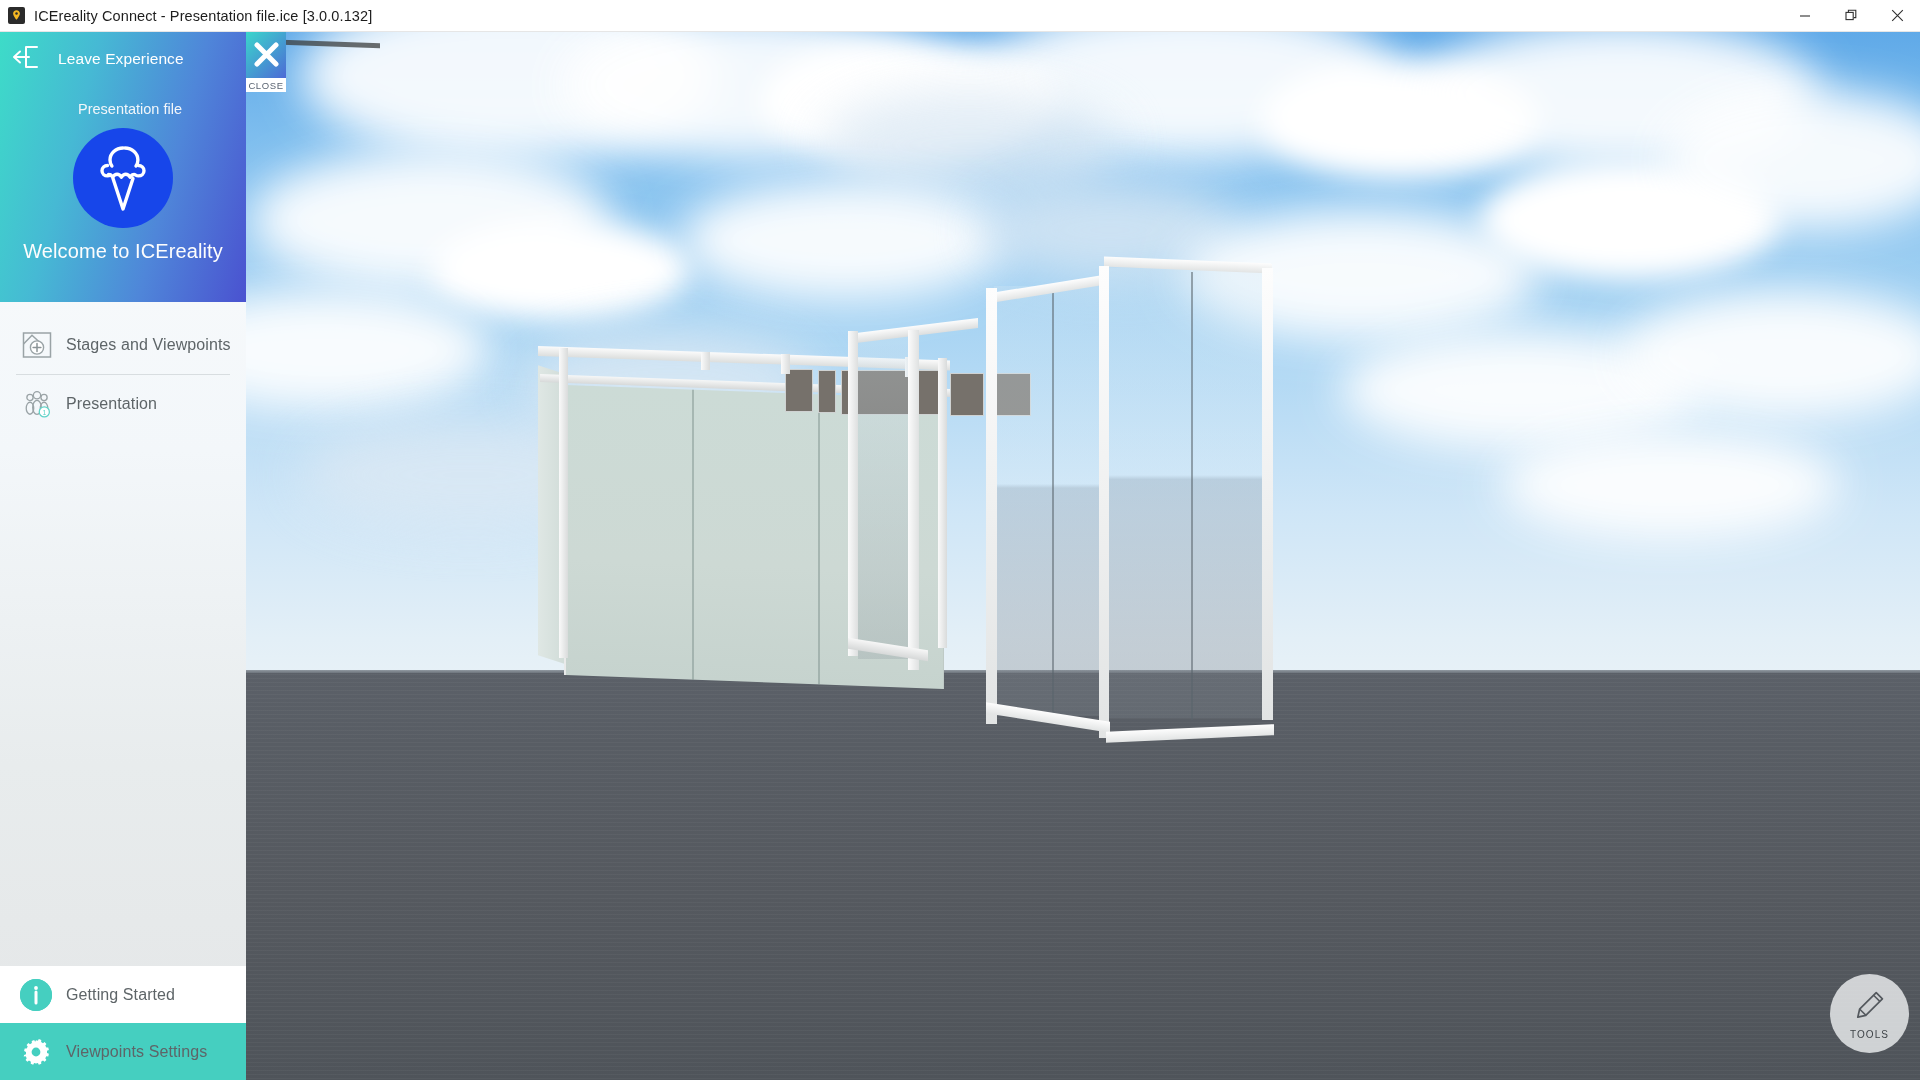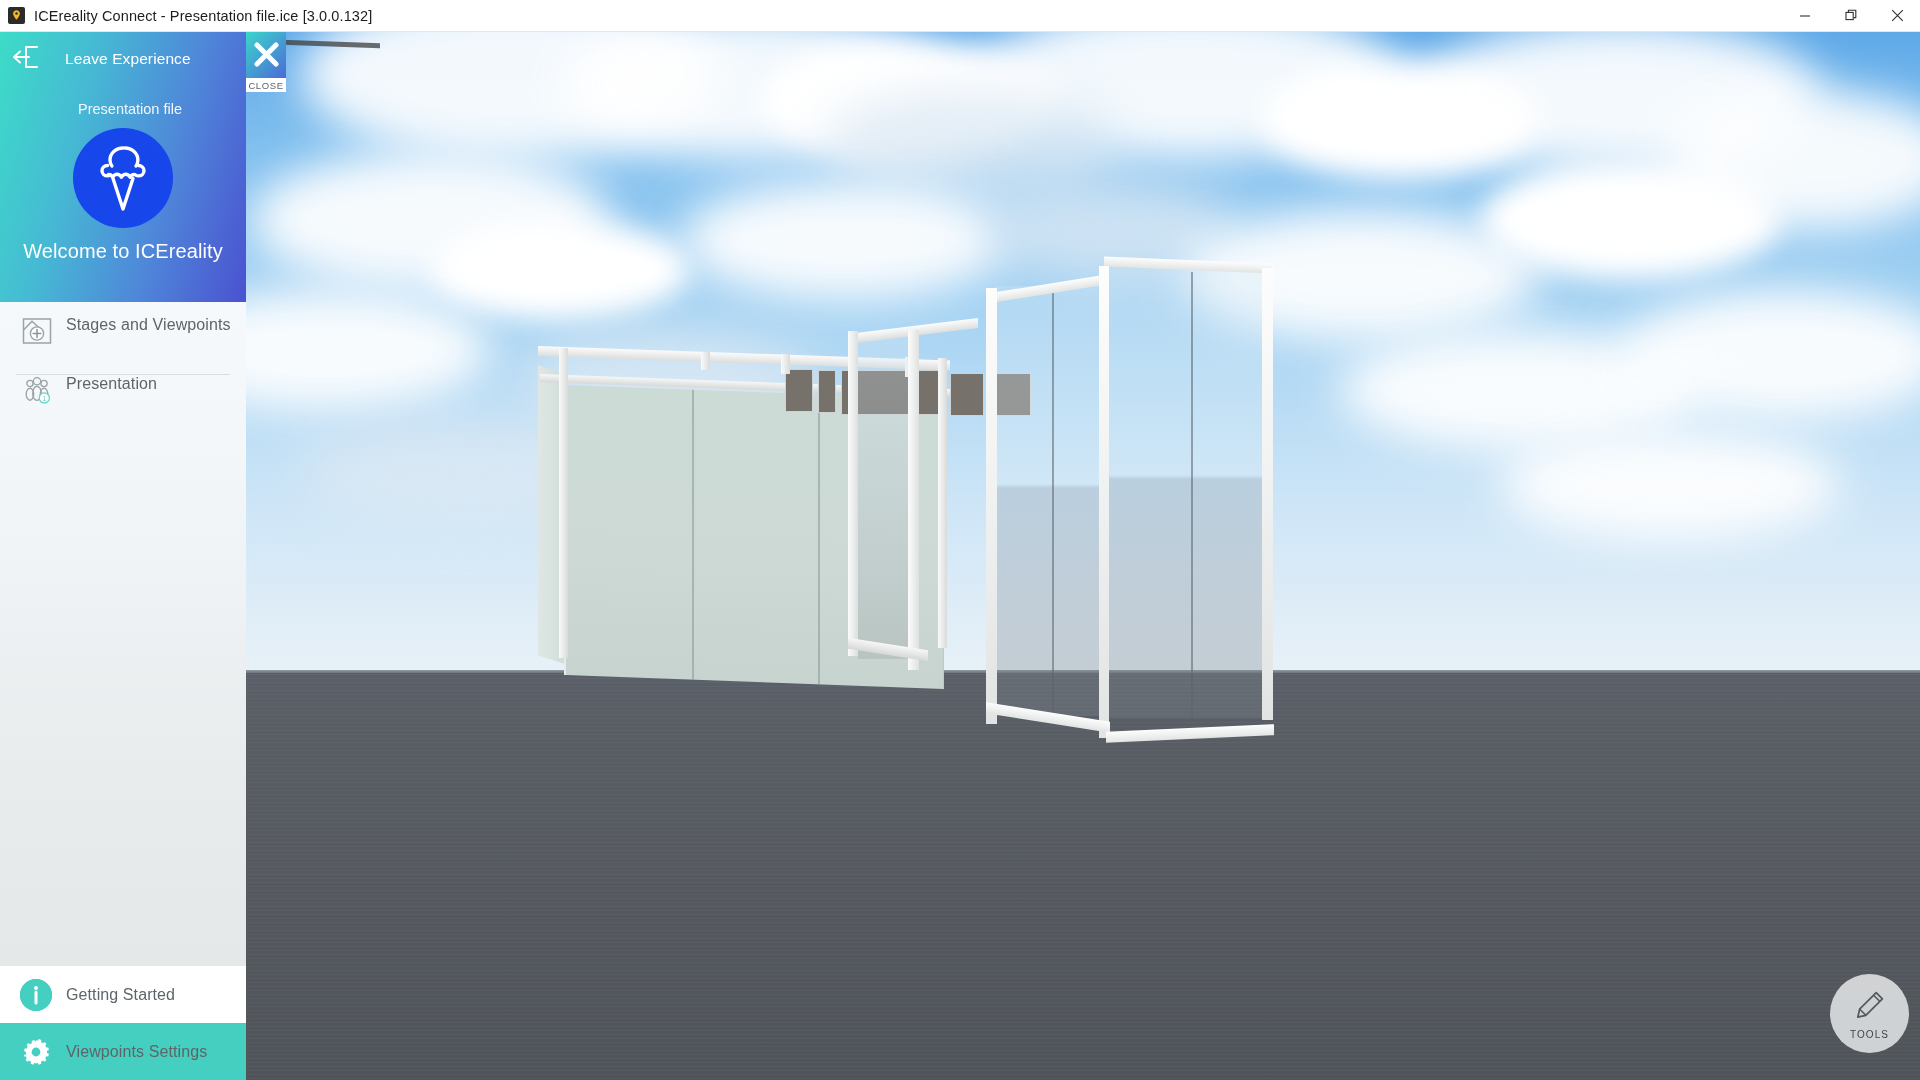--- a/index.html
+++ b/index.html
@@ -149,40 +149,40 @@
     z-index:30; display:flex; flex-direction:column;
     background:linear-gradient(to bottom,#fbfcfd 0%, #f3f7fa 40%, #e8eced 70%, #e4e6e7 100%);
   }
   #sb-head{
     position:relative; height:272px; flex:none;
     background:linear-gradient(105deg,#3ddcc8 0%, #46b9d4 32%, #4f86d9 66%, #4a52d0 100%);
     color:#fff;
   }
   #leave{
     position:absolute; left:12px; top:15px; display:flex; align-items:center;
-    gap:27px; cursor:pointer;
+    gap:20px; cursor:pointer;
   }
   #leave-label{ font-size:15.5px; color:#fff; letter-spacing:.1px; }
   #pres-file{
     position:absolute; top:71px; width:100%; text-align:center;
     font-size:14.5px; color:#f2f6fa;padding-left:14px;
   }
   #logo{
     position:absolute; left:73px; top:98px; width:100px; height:100px;
     border-radius:50%; background:#1746ea;
     display:flex; align-items:center; justify-content:center;
   }
   #welcome{
     position:absolute; top:210px; width:100%; text-align:center;
     font-size:20px; color:#fdfdfd; letter-spacing:.1px;
   }
 
   #sb-mid{ flex:none; padding-top:14px; }
   .mrow{
-    display:flex; align-items:flex-start; gap:14px; height:58px; padding-left:22px;
+    display:flex; align-items:center; gap:14px; height:58px; padding-left:22px;
     cursor:pointer;
   }
   .mrow-label{ font-size:16px; color:#5e6568; letter-spacing:.1px; }
   .mrow-icon{ width:30px; height:30px; display:flex; align-items:center; justify-content:center;
     position:relative; flex:none; }
   .divider{ height:1px; background:#d8dde0; margin:0 16px; }
 
   #sb-spacer{ flex:1 1 auto; }
 
   .brow{

